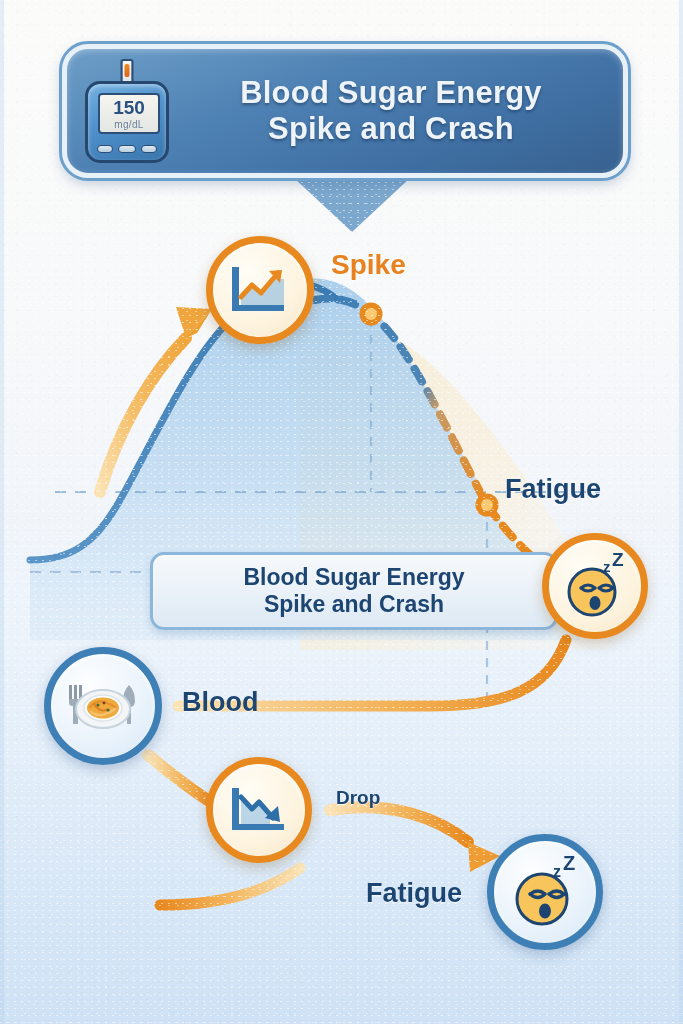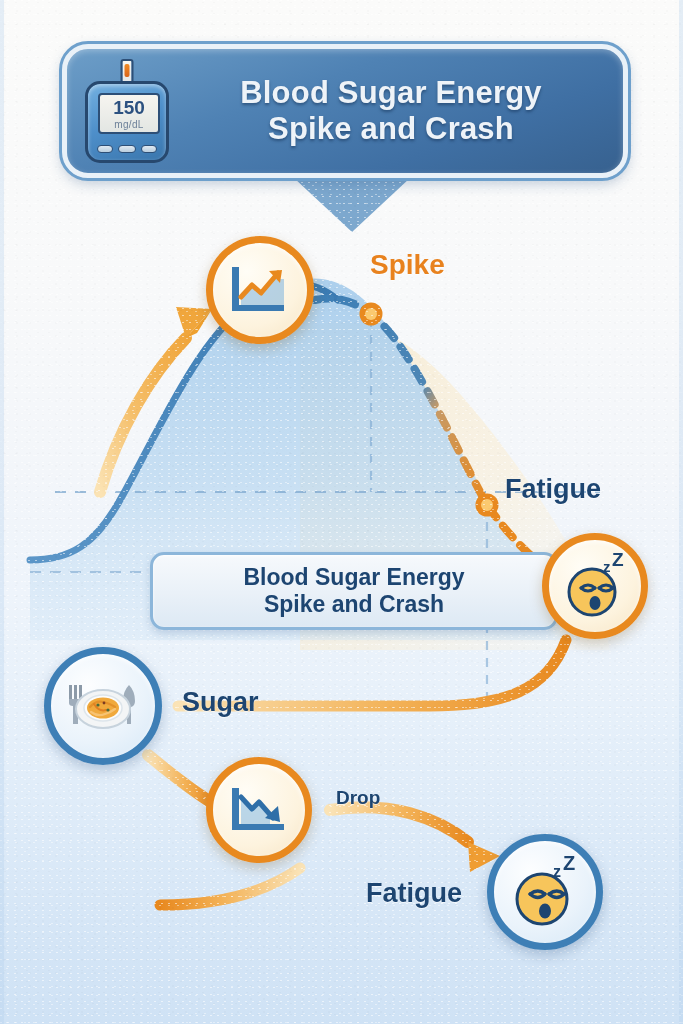--- a/index.html
+++ b/index.html
@@ -161,21 +161,21 @@
   }
 
   #node-spike{ left:206px; top:236px; width:108px; height:108px; }
   #node-fatigue-top{ left:542px; top:533px; width:106px; height:106px; }
   #node-meal{ left:44px; top:647px; width:118px; height:118px; }
   #node-drop{ left:206px; top:757px; width:106px; height:106px; }
   #node-fatigue-bot{ left:487px; top:834px; width:116px; height:116px; }
 
   
   .lbl{ position:absolute; font-weight:bold; }
-  .lbl.orange{ color:#e8821e; text-shadow:0 1px 1px rgba(255,255,255,.75);margin-left:39px; }
+  .lbl.orange{ color:#e8821e; text-shadow:0 1px 1px rgba(255,255,255,.75); }
   .lbl.blue{ color:#1d4571; text-shadow:0 1px 1px rgba(255,255,255,.75); }
   #lbl-spike{ left:331px; top:249px; font-size:28px; }
   #lbl-fatigue-top{ left:505px; top:474px; font-size:27px; }
   #lbl-meal{ left:182px; top:687px; font-size:27px; }
   #lbl-drop{ left:336px; top:787px; font-size:19px; }
   #lbl-fatigue-bot{ left:366px; top:878px; font-size:27px; }
 </style>
 </head>
 <body>
 
@@ -347,21 +347,21 @@
 
       <ellipse cx="42" cy="33" rx="16" ry="10.5" fill="#f0a93c"></ellipse>
       <path d="M29,32 q6,-7 13,-5 q8,2 12,5" fill="none" stroke="#e3912a" stroke-width="2.2" stroke-linecap="round"></path>
       <path d="M30,37 q7,5 14,2 q6,-2 10,-5" fill="none" stroke="#f7c373" stroke-width="2.2" stroke-linecap="round"></path>
       <path d="M33,29 q5,8 12,6" fill="none" stroke="#e07f23" stroke-width="2" stroke-linecap="round"></path>
       <circle cx="37" cy="30" r="1.6" fill="#4a6b3a"></circle>
       <circle cx="47" cy="35" r="1.6" fill="#4a6b3a"></circle>
       <circle cx="43" cy="28" r="1.4" fill="#7a3b22"></circle>
     </svg>
   </div>
-  <div class="lbl blue" id="lbl-meal">Sugar</div>
+  <div class="lbl blue" id="lbl-meal">Blood</div>
 
   <div class="node orange" id="node-drop">
     <svg width="62" height="56" viewBox="0 0 62 56">
       <rect x="4" y="6" width="7" height="42" fill="#3a7ab2"></rect>
       <rect x="4" y="42" width="52" height="6" fill="#3a7ab2"></rect>
       <path d="M13,14 L24,26 L31,20 L42,34 L42,42 L13,42 Z" fill="#8cbee4" opacity=".6"></path>
       <path d="M13,15 L24,27 L31,20 L45,36" fill="none" stroke="#2f6fa8" stroke-width="5" stroke-linecap="round" stroke-linejoin="round"></path>
       <path d="M50,24 L52,40 L37,36 Z" fill="#2f6fa8"></path>
     </svg>
   </div>

